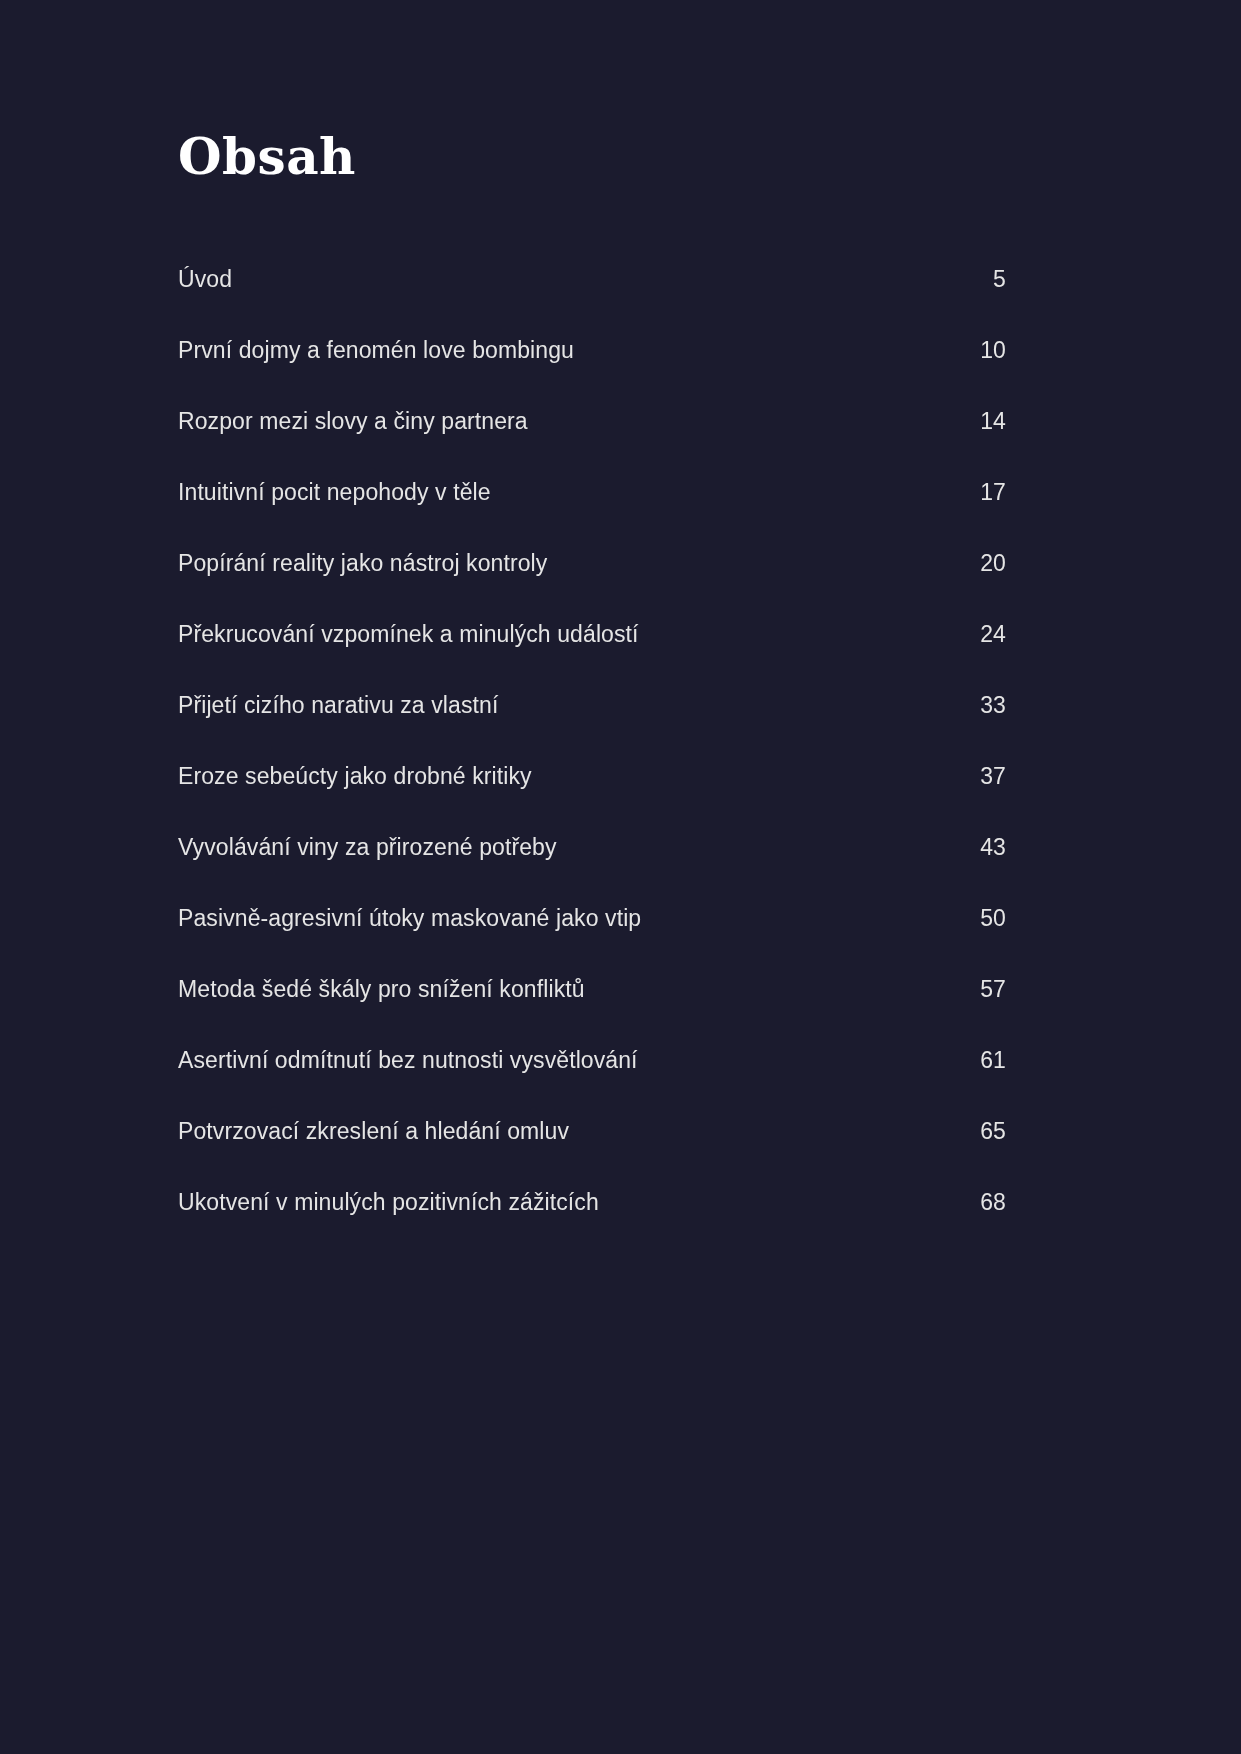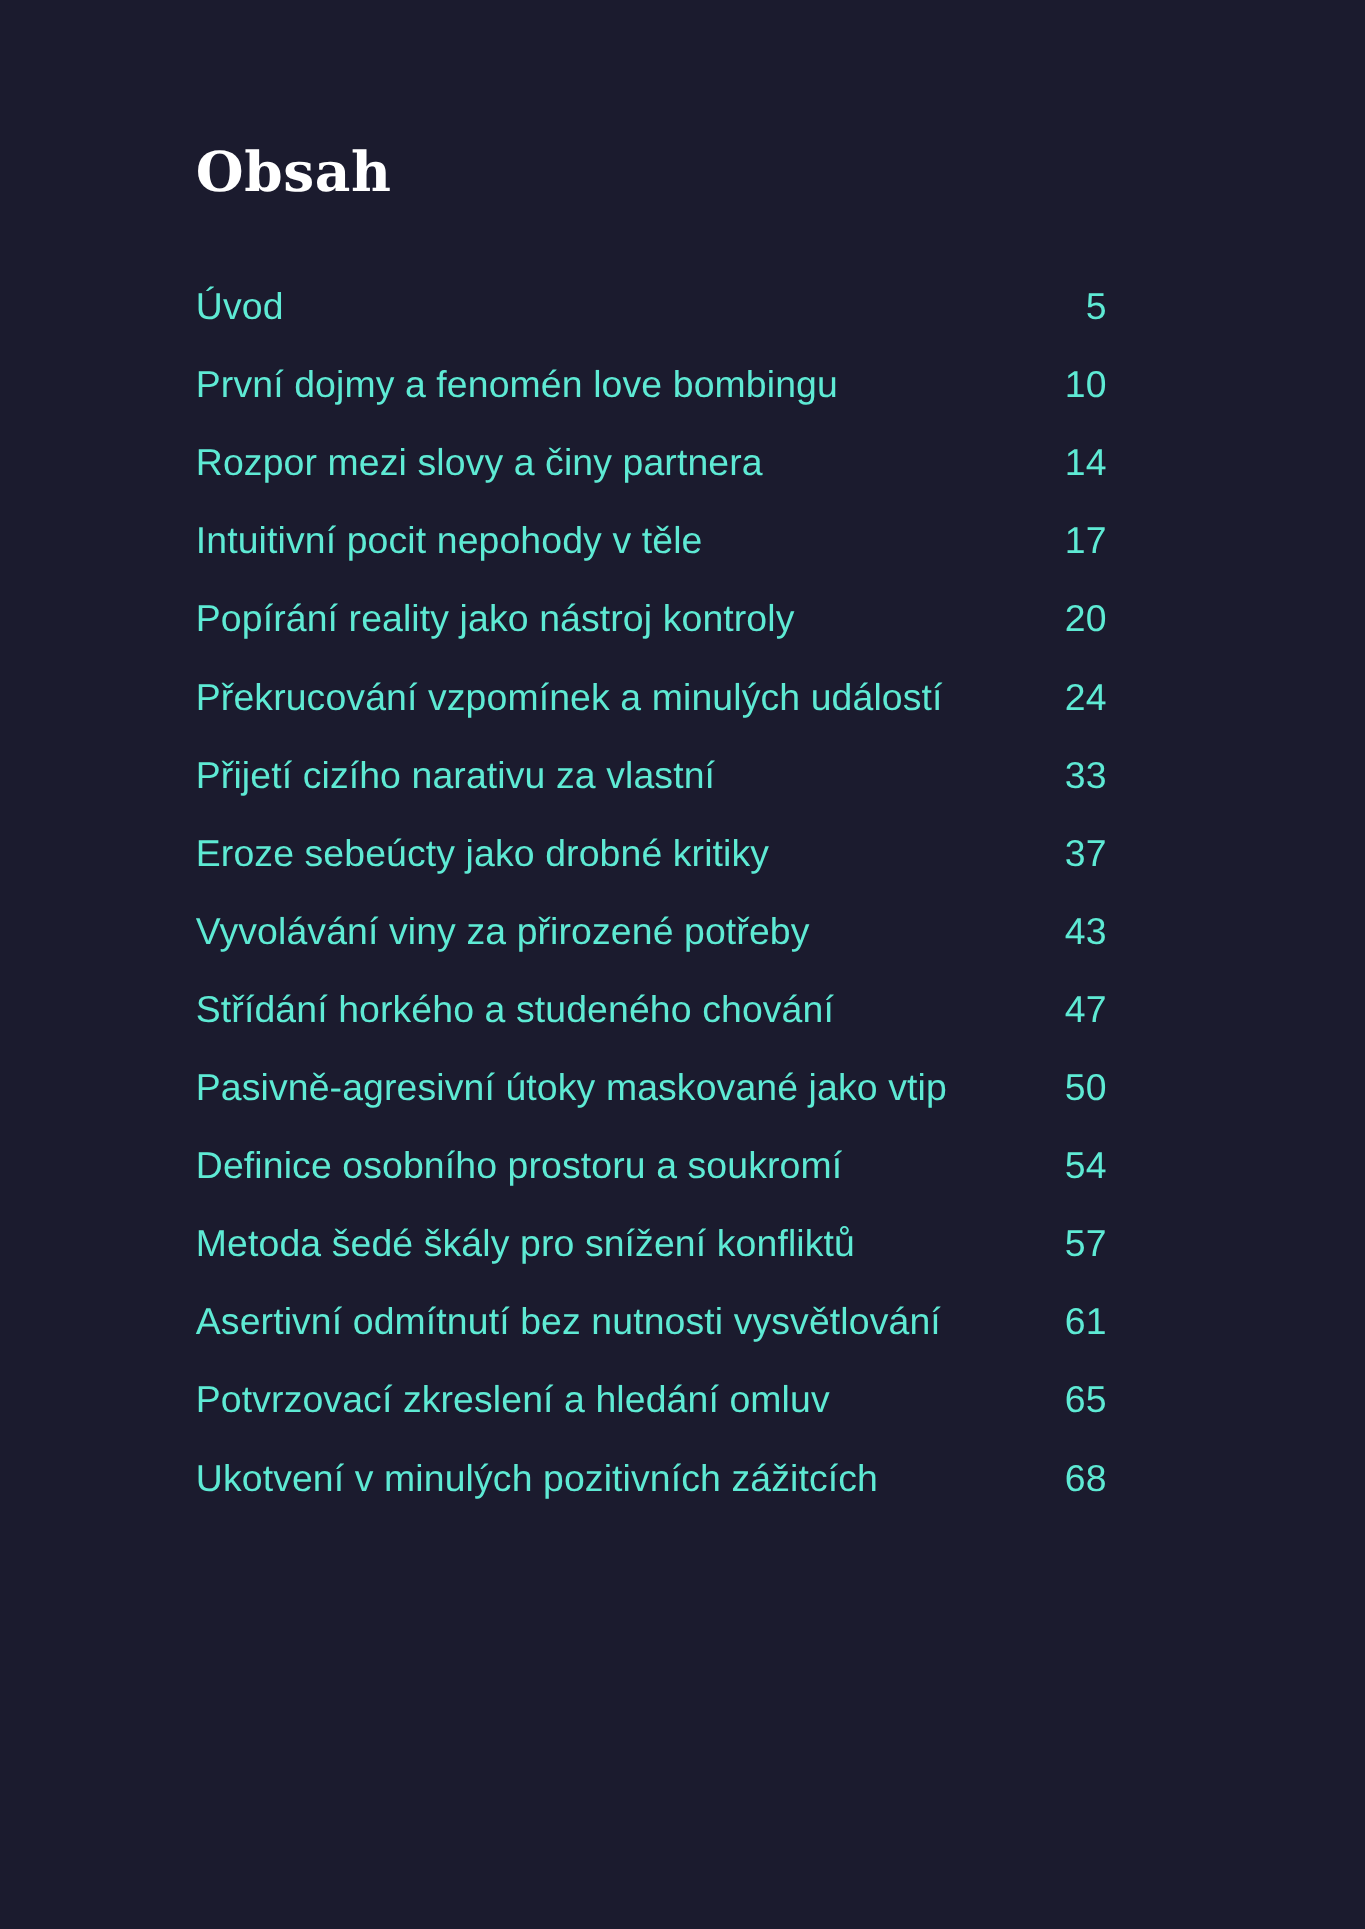--- a/index.html
+++ b/index.html
@@ -47,23 +47,23 @@
     margin: 0;
     padding: 0;
     margin-top: 62px;
   }
 
   .toc-row {
     display: flex;
     align-items: baseline;
     justify-content: space-between;
     height: 71px;
-    font-size: 34px;
+    font-size: 23px;
     line-height: 71px;
-    color: #5eead4;
+    color: #e5e5e5;
     font-weight: 400;
     letter-spacing: 0.1px;
   }
 
   .toc-entry-title {
     white-space: nowrap;
     flex: 0 1 auto;
   }
 
   .toc-entry-page {
@@ -113,30 +113,22 @@
         </li>
         <li class="toc-row">
           <span class="toc-entry-title">Eroze sebeúcty jako drobné kritiky</span>
           <span class="toc-entry-page">37</span>
         </li>
         <li class="toc-row">
           <span class="toc-entry-title">Vyvolávání viny za přirozené potřeby</span>
           <span class="toc-entry-page">43</span>
         </li>
         <li class="toc-row">
-          <span class="toc-entry-title">Střídání horkého a studeného chování</span>
-          <span class="toc-entry-page">47</span>
-        </li>
-        <li class="toc-row">
           <span class="toc-entry-title">Pasivně-agresivní útoky maskované jako vtip</span>
           <span class="toc-entry-page">50</span>
-        </li>
-        <li class="toc-row">
-          <span class="toc-entry-title">Definice osobního prostoru a soukromí</span>
-          <span class="toc-entry-page">54</span>
         </li>
         <li class="toc-row">
           <span class="toc-entry-title">Metoda šedé škály pro snížení konfliktů</span>
           <span class="toc-entry-page">57</span>
         </li>
         <li class="toc-row">
           <span class="toc-entry-title">Asertivní odmítnutí bez nutnosti vysvětlování</span>
           <span class="toc-entry-page">61</span>
         </li>
         <li class="toc-row">

